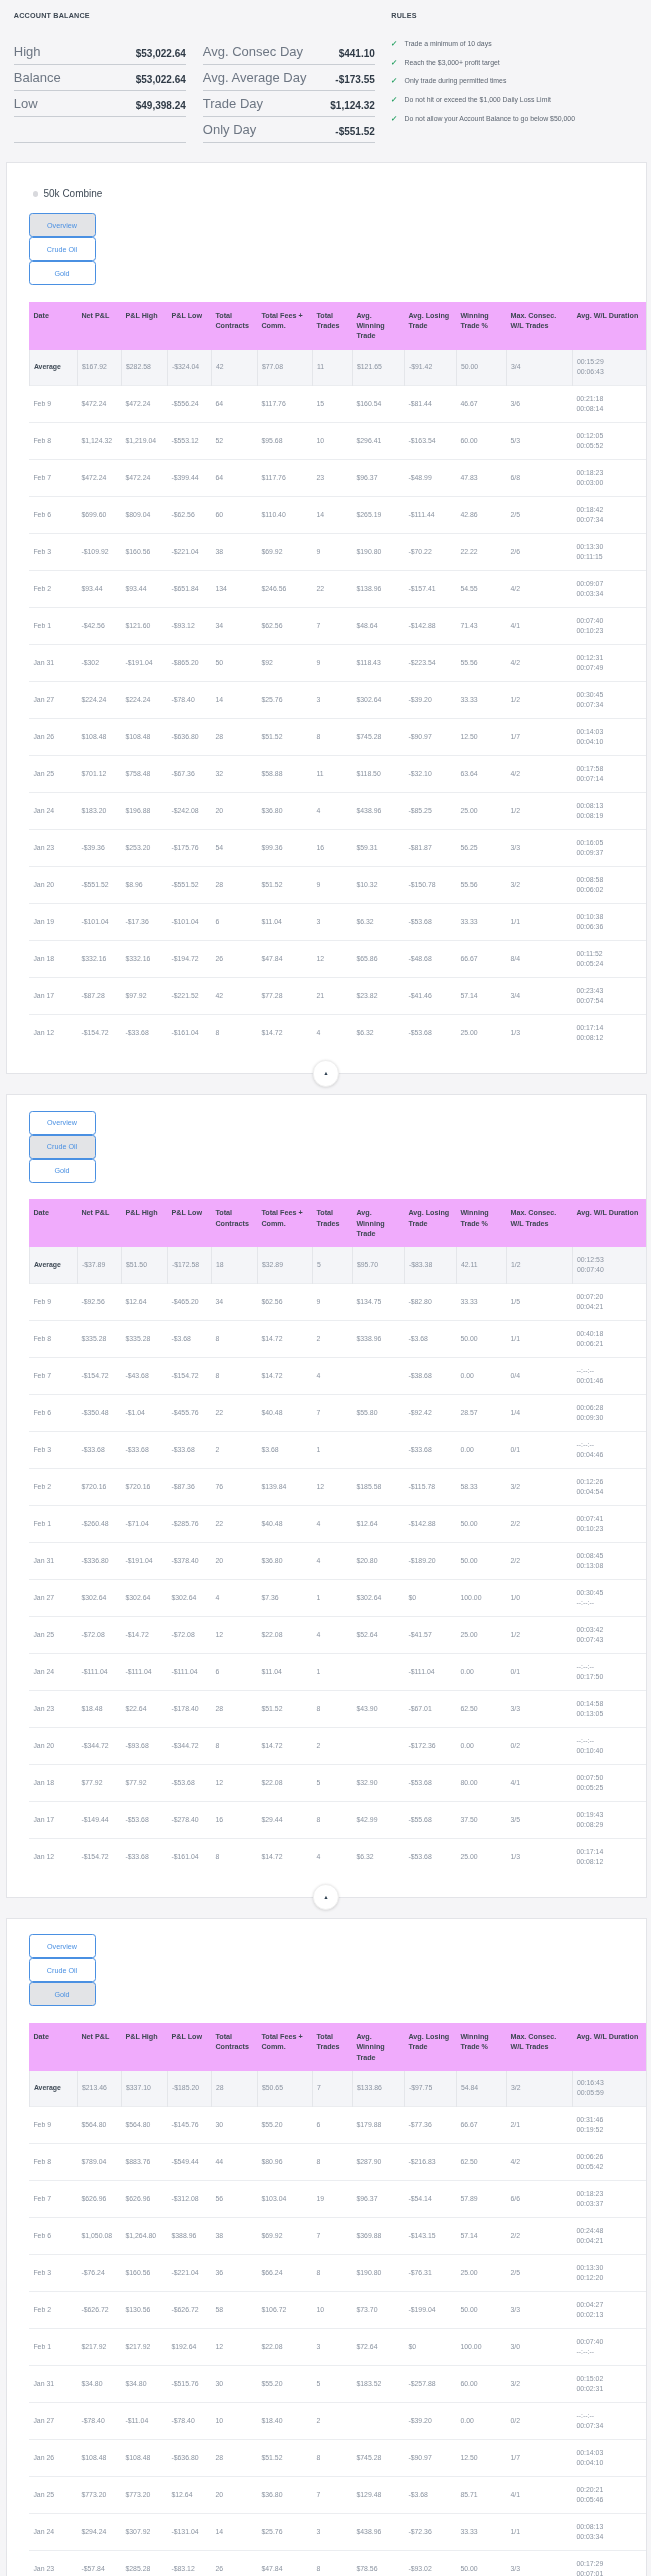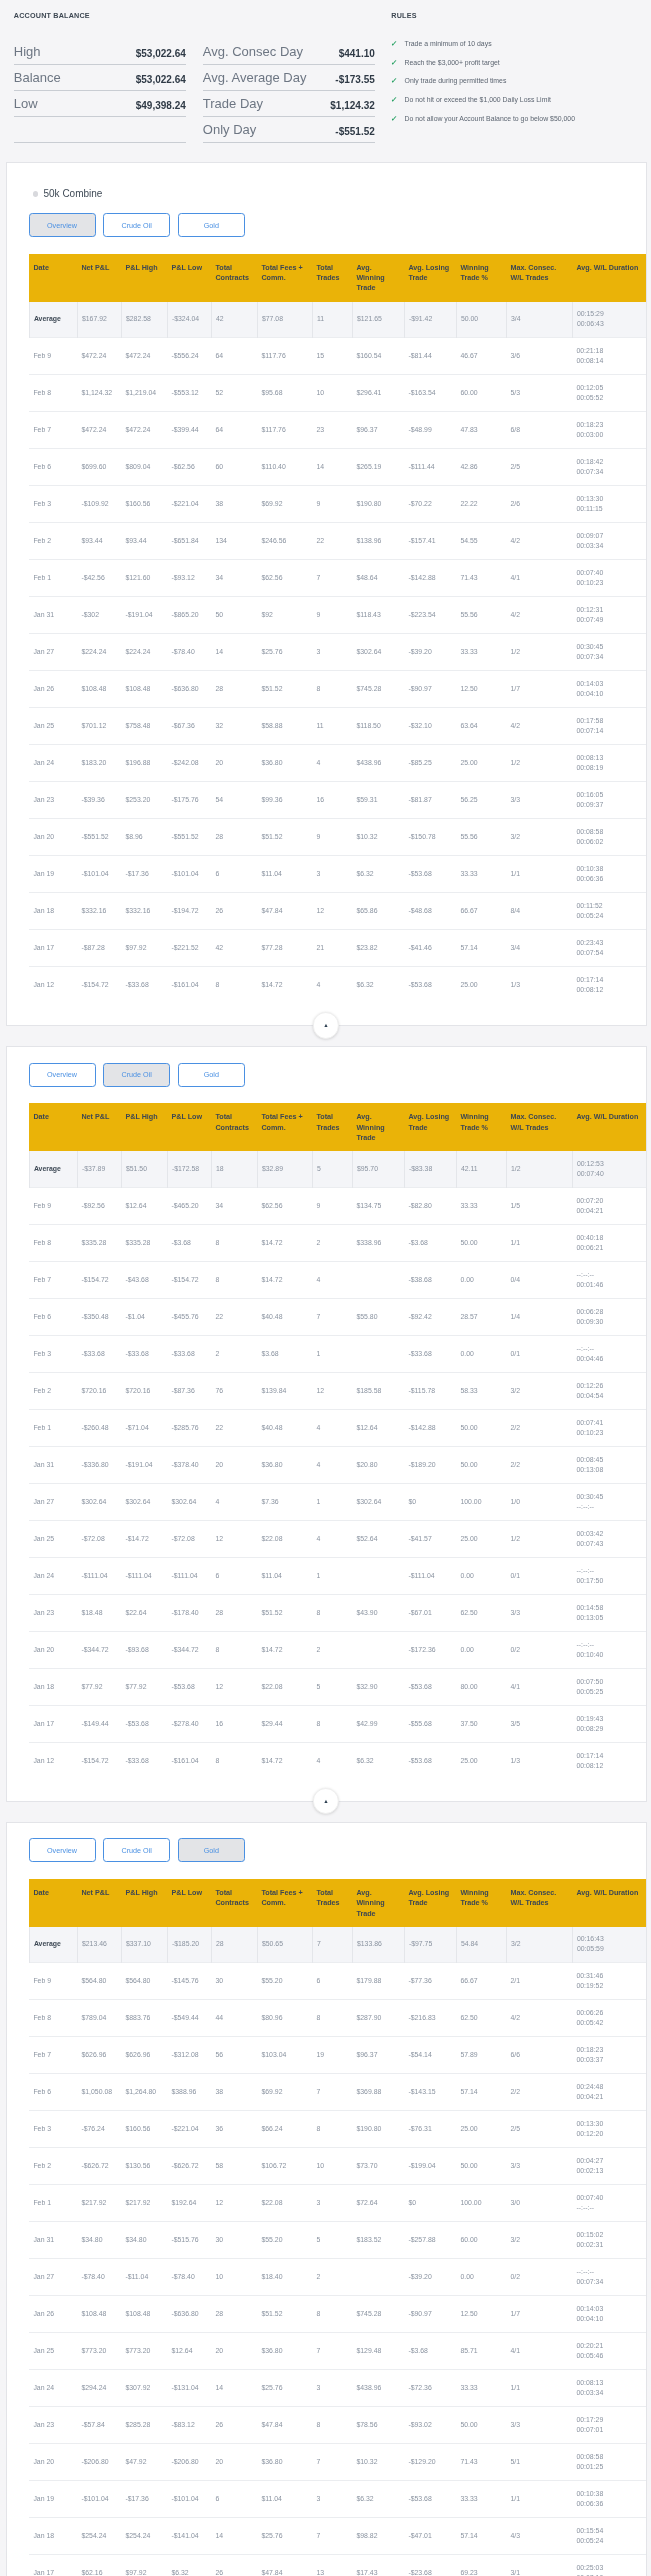--- a/index.html
+++ b/index.html
@@ -34,40 +34,40 @@
   
   .panel {
     background:#fff; border:0.6px solid #e3e4e8;
     margin:0 5.5px 20px 5.5px; position:relative;
     padding-bottom:22px;
   }
   .panel-title-row { padding:25px 0 0 26px; display:flex; align-items:center; }
   .status-dot { width:5.5px; height:6px; border-radius:50%; background:#d8d9dd; margin-right:5.5px; display:inline-block; }
   .panel-title { font-size:10px; color:#3f4a56; }
 
-  .tabs { padding:14.3px 0 0 22px; display:flex; }
+  .tabs { padding:14.3px 0 0 22px; display:flex;flex-direction:column; }
   .panel.no-title .tabs { padding-top:15.4px; }
   .tab {
     width:67px; height:24px; margin-right:7.7px;
     display:inline-flex; align-items:center; justify-content:center;
     border:1.1px solid #4a90e2; border-radius:3.3px;
     background:#fff; color:#4a90e2; font-size:7.2px;
     font-family:"Liberation Sans", sans-serif; cursor:pointer;
   }
   .tab.active { background:#e3e4e7; }
 
   
   table.stats-table {
     margin:16.5px 6.6px 0 22px;
     width:617px;
     border-collapse:collapse; table-layout:fixed;
     font-size:6.9px; color:#8a93a0;
   }
   .stats-table th {
-    background:#eab308; text-align:left; vertical-align:top;
+    background:#f0abfc; text-align:left; vertical-align:top;
     font-size:7.2px; font-weight:bold; color:#3d4752;
     padding:8.8px 4.4px 7.7px 4.4px; line-height:1.45;
   }
   .stats-table td { padding:7.7px 4.4px; vertical-align:middle; line-height:10px; }
   .stats-table tr.avg-row td {
     background:#f4f5f8; border-right:0.6px solid #e4e6ea;
   }
   .stats-table tr.avg-row td:first-child { border-left:0.6px solid #e4e6ea; }
   .stats-table tr.avg-row td.cell-date { font-weight:bold; color:#3f4a56; }
   .stats-table tr.data-row { border-top:0.6px solid #ebedf0; }

